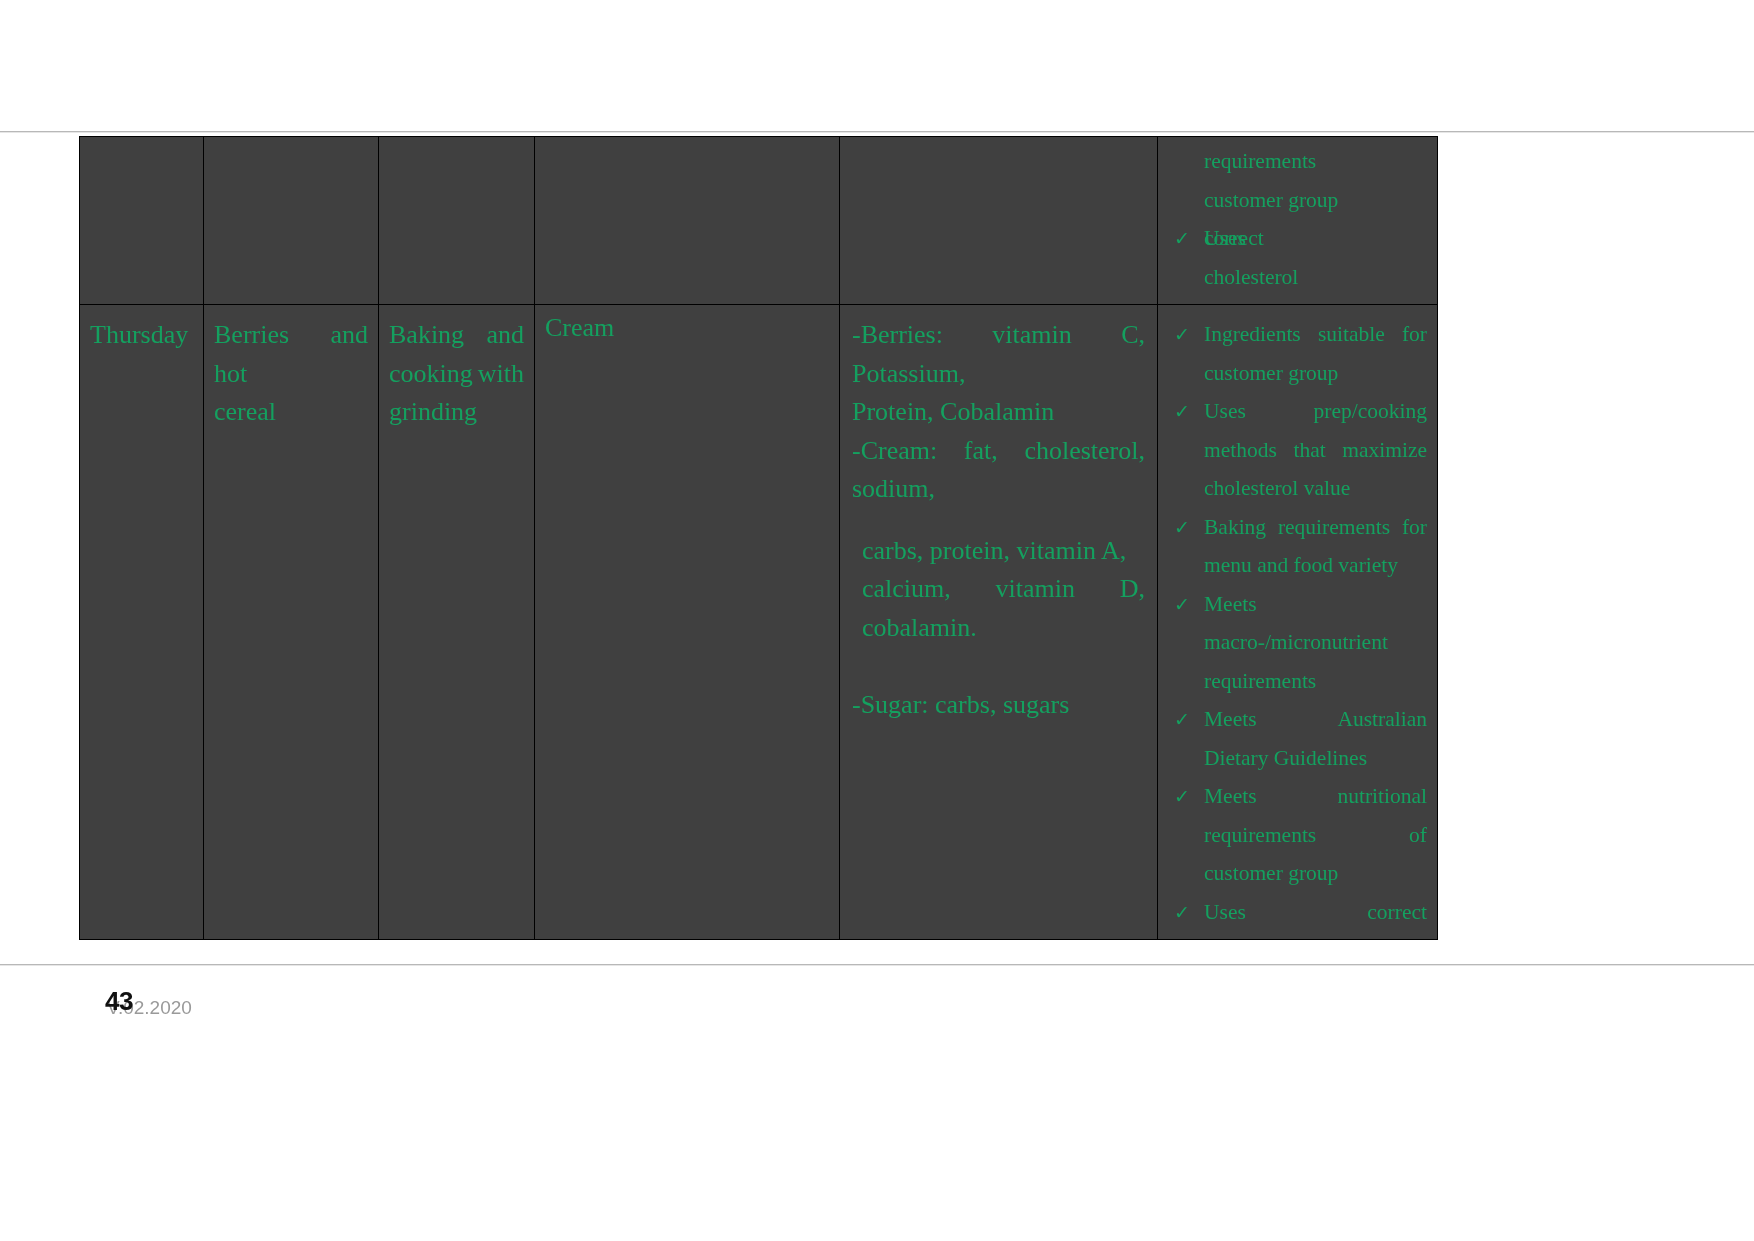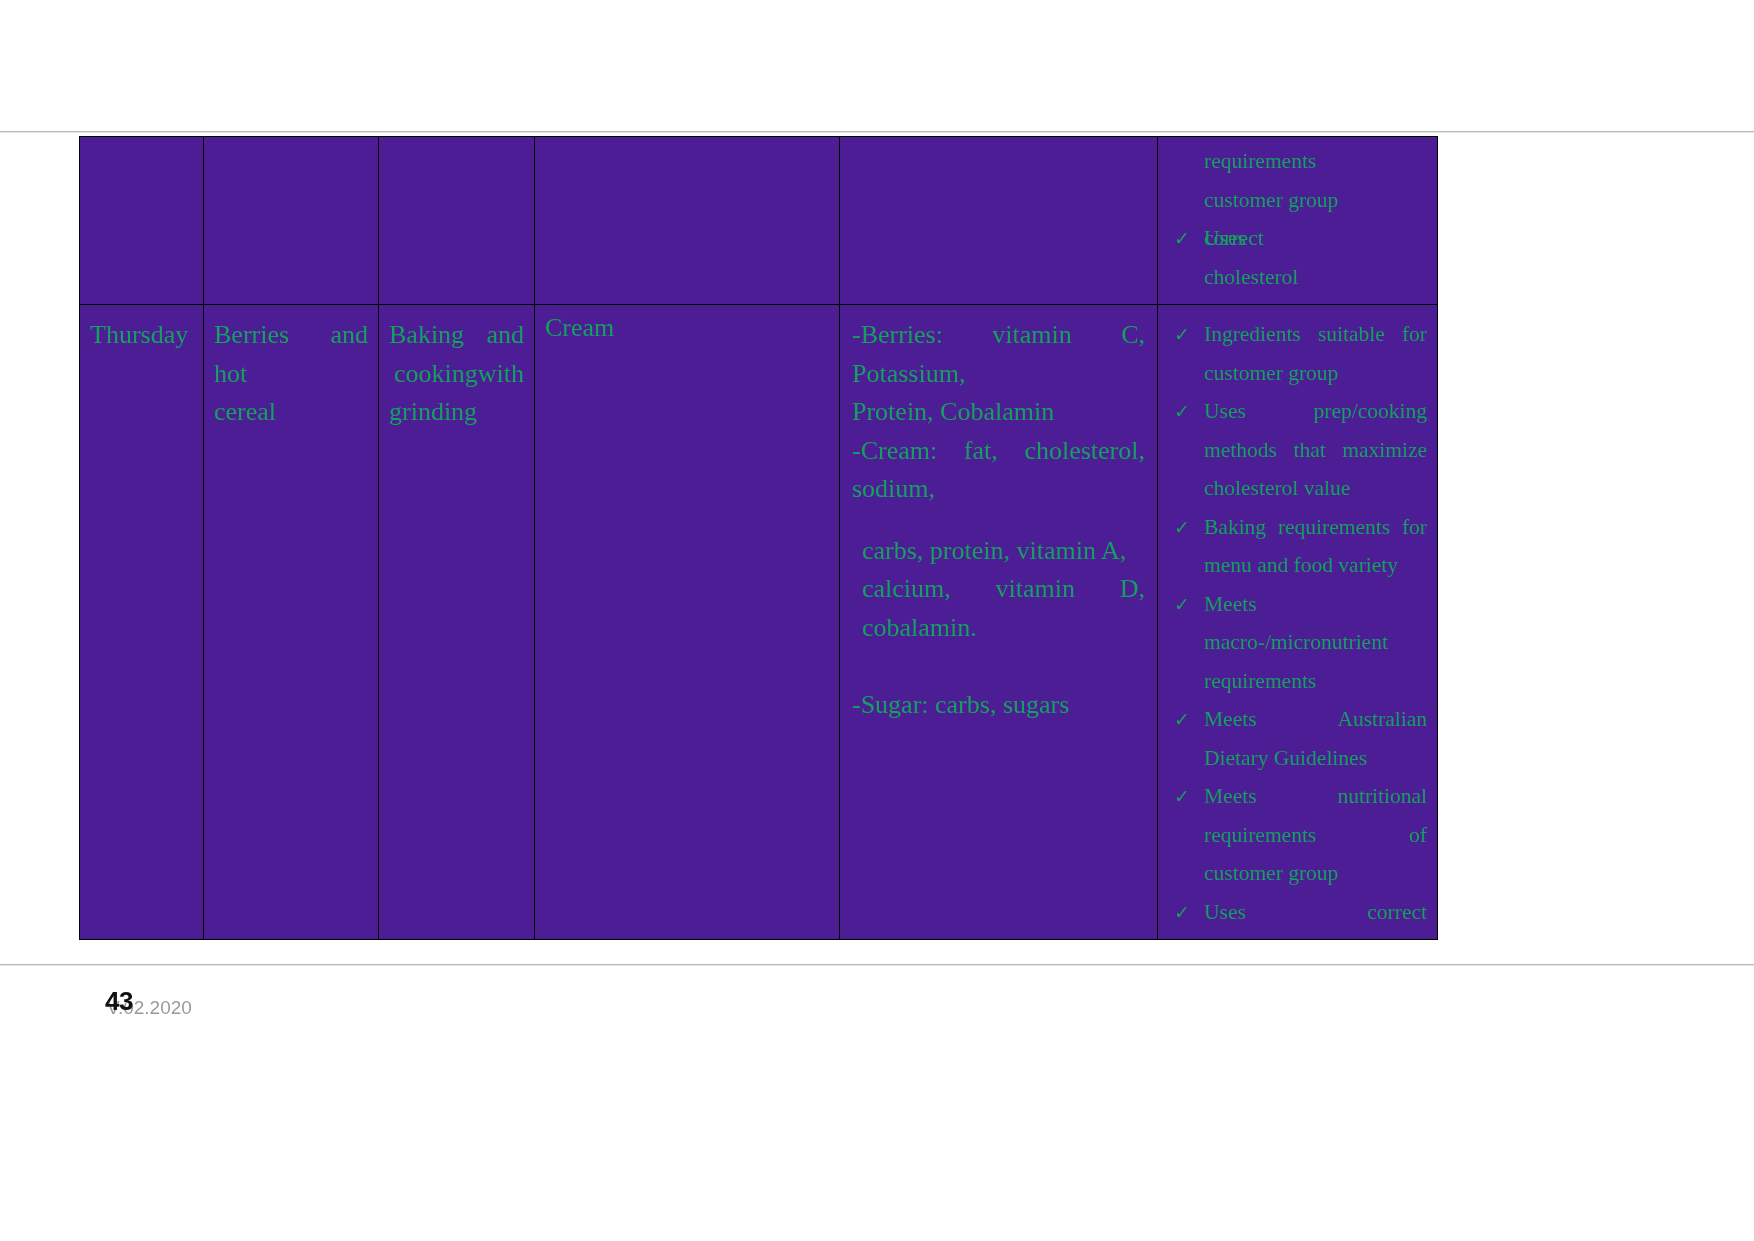--- a/index.html
+++ b/index.html
@@ -33,21 +33,21 @@
     left: 79px;
     top: 136px;
     width: 1358px;
     border-collapse: collapse;
     table-layout: fixed;
   }
   .doc-table td {
     border: 1px solid #000000;
     vertical-align: top;
     padding: 0;
-    background: #4c1d95;
+    background: #404040;
   }
 
   .c1 { width: 124px; }
   .c2 { width: 175px; }
   .c3 { width: 156px; }
   .c4 { width: 305px; }
   .c5 { width: 318px; }
   .c6 { width: 280px; }
 
   .cell-inner {
@@ -213,21 +213,21 @@
           <div class="gtxt">cereal</div>
         </div>
       </td>
 
       <td>
         <div class="cell-inner">
           <div class="gtxt" style="display:flex; justify-content:space-between;">
             <span>Baking</span>
             <span>and</span>
           </div>
-          <div class="gtxt" style="display:flex; justify-content:flex-end;">
+          <div class="gtxt" style="display:flex; justify-content:space-between;">
             <span>cooking</span>
             <span>with</span>
           </div>
           <div class="gtxt">grinding</div>
         </div>
       </td>
 
       <td>
         <div class="cell-inner cream-cell">
           <div class="gtxt">Cream</div>

